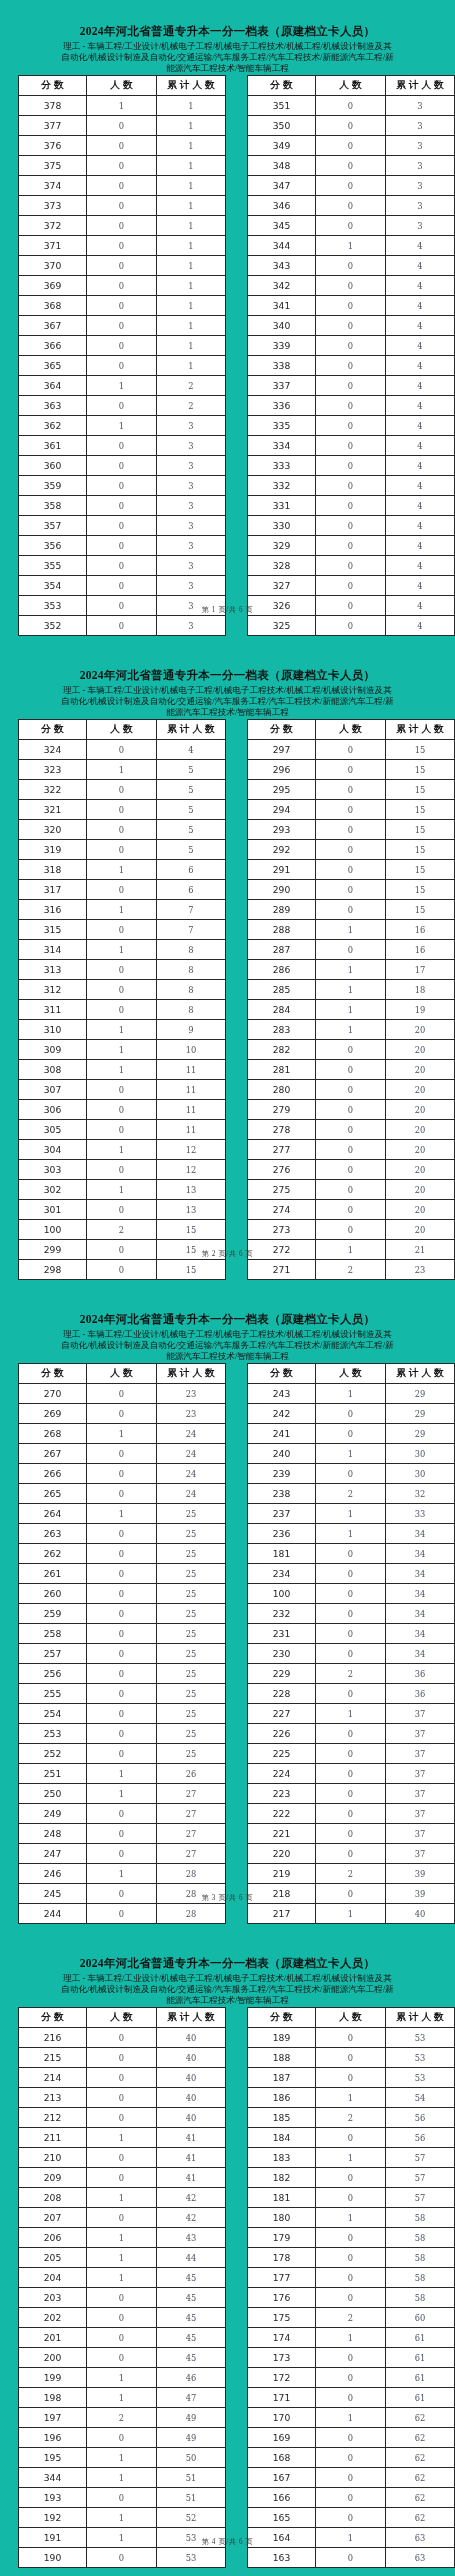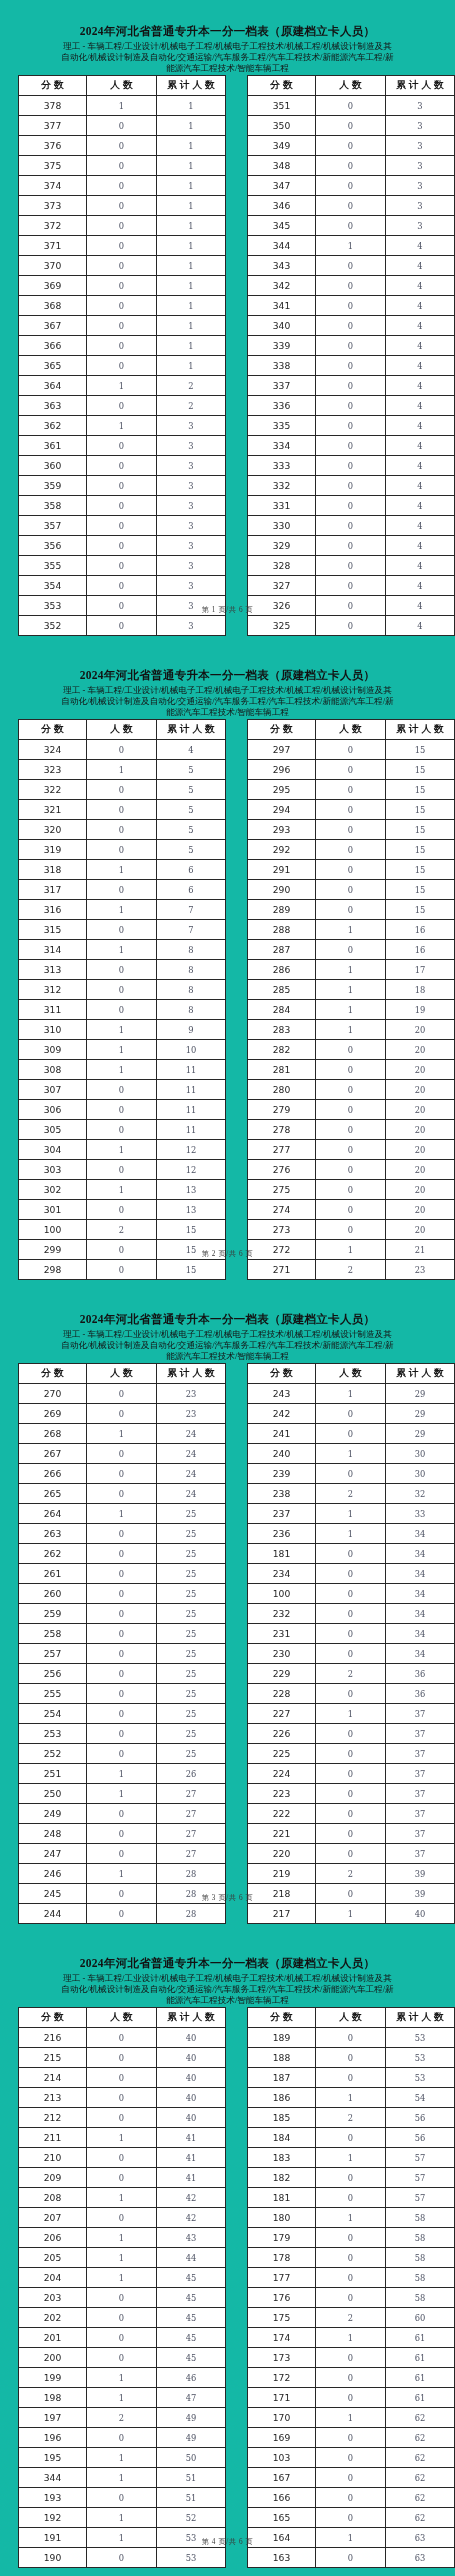--- a/index.html
+++ b/index.html
@@ -1254,21 +1254,21 @@
               <td class="score-cell">170</td>
               <td class="count-cell">1</td>
               <td class="cum-cell">62</td>
             </tr>
             <tr>
               <td class="score-cell">169</td>
               <td class="count-cell">0</td>
               <td class="cum-cell">62</td>
             </tr>
             <tr>
-              <td class="score-cell">103</td>
+              <td class="score-cell">168</td>
               <td class="count-cell">0</td>
               <td class="cum-cell">62</td>
             </tr>
             <tr>
               <td class="score-cell">167</td>
               <td class="count-cell">0</td>
               <td class="cum-cell">62</td>
             </tr>
             <tr>
               <td class="score-cell">166</td>

